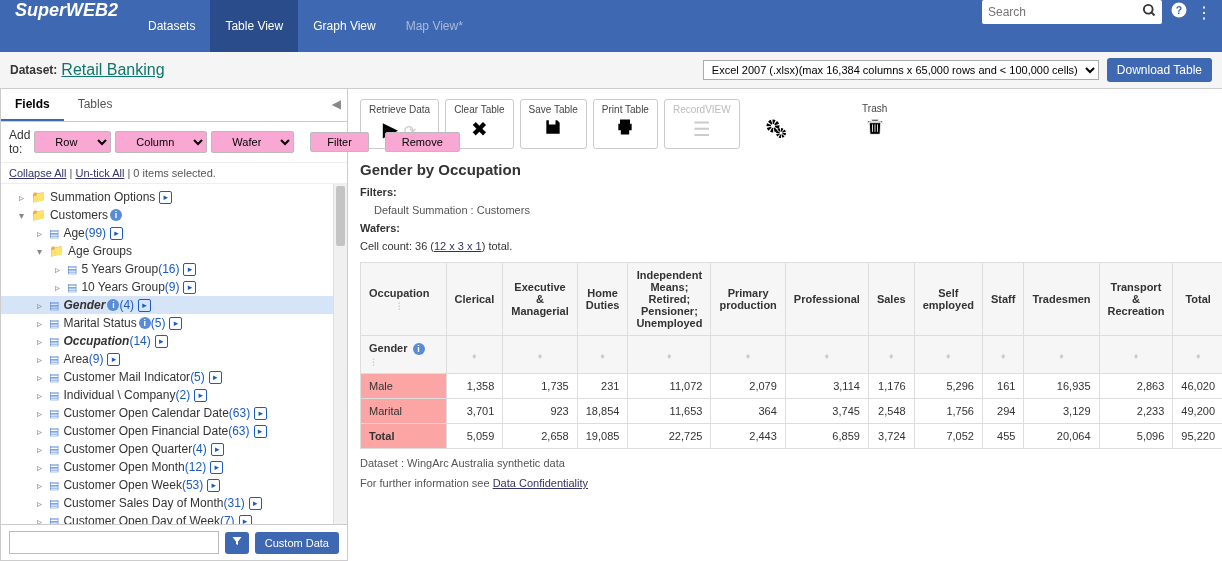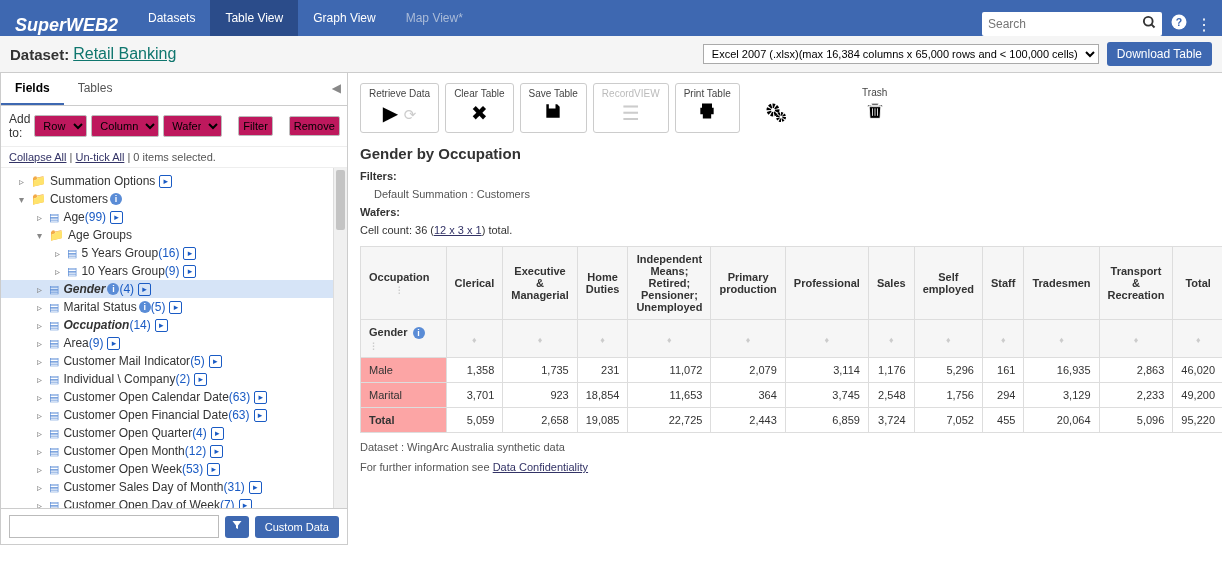--- a/index.html
+++ b/index.html
@@ -1,40 +1,40 @@
 <!DOCTYPE html>
 <html><head>
 <meta charset="utf-8">
 <style>
 * { box-sizing: border-box; margin: 0; padding: 0; }
 body { font-family: Arial, sans-serif; font-size: 12px; color: #333; background: #fff; width: 1222px; }
-.topbar { background: #3e68b1; color: #fff; display: flex; align-items: flex-end; height: 36px; padding: 0 10px; }
+.topbar { background: #3e68b1; color: #fff; display: flex; align-items: flex-start; height: 52px; padding: 0 10px; }
 .logo { font-size: 18px; font-weight: bold; padding: 0 15px 0 5px; font-style: italic; }
 .topnav { display: flex; height: 100%; }
 .topnav-item { padding: 16px 15px; display: flex; align-items: center; cursor: pointer; }
 .topnav-item.active { background: #2b4c8a; }
 .topnav-item.disabled { color: #aabbd8; }
 .top-right { margin-left: auto; display: flex; align-items: center; gap: 8px; }
 .search-box { position: relative; }
 .search-box input { width: 180px; height: 24px; padding: 2px 26px 2px 6px; border: none; border-radius: 2px; font-size: 12px; }
 .search-icon { position: absolute; right: 5px; top: 3px; color: #555; font-size: 14px; }
 .help-icon, .menu-icon { color: #fff; font-size: 16px; cursor: pointer; }
 .dataset-bar { background: #f5f5f5; border-bottom: 1px solid #ccc; padding: 6px 10px; display: flex; align-items: center; }
-.dataset-bar b { font-size: 15px; }
+.dataset-bar b { font-size: 12px; }
 .dataset-link { color: #0f766e; text-decoration: underline; margin-left: 4px; font-size: 16px; }
 .export-sel { margin-left: auto; font-size: 11px; border: 1px solid #aaa; padding: 2px 4px; background: #fff; }
 .download-btn { background: #3e68b1; color: #fff; border: none; padding: 5px 10px; margin-left: 8px; border-radius: 3px; font-size: 12px; cursor: pointer; }
 .main { display: flex; }
 .sidebar { width: 348px; border: 1px solid #ccc; border-top: none; position: relative; }
 .tabs { display: flex; border-bottom: 1px solid #ccc; position: relative; }
 .tab { padding: 8px 14px; cursor: pointer; color: #555; font-size: 12px; }
 .tab.active { color: #000; font-weight: bold; border-bottom: 2px solid #3e68b1; text-align: right; }
 .collapse-arrow { position: absolute; right: 6px; top: 8px; color: #888; cursor: pointer; }
 .addto { padding: 6px 8px; display: flex; align-items: center; gap: 4px; border-bottom: 1px solid #eee; }
-.addto select, .addto button { border: 1px solid #bbb; background: #be185d; padding: 3px 4px; font-size: 11px; cursor: pointer; border-radius: 2px; }
+.addto select, .addto button { border: 1px solid #bbb; background: #f9a8d4; padding: 3px 16px; font-size: 11px; cursor: pointer; border-radius: 2px; }
 .sep { width: 1px; background: #ccc; height: 18px; margin: 0 4px; }
 .mini-actions { padding: 4px 8px; font-size: 11px; color: #555; border-bottom: 1px solid #eee; }
 .mini-actions a { color: #336; text-decoration: underline; cursor: pointer; }
 .tree { padding: 4px 0; height: 340px; overflow-y: auto; position: relative; }
 .tree-row { display: flex; align-items: center; padding: 2px 6px; cursor: pointer; white-space: nowrap; }
 .tree-row.sel { background: #d6e4f7; }
 .ind1 { padding-left: 18px; } .ind2 { padding-left: 36px; } .ind3 { padding-left: 54px; }
 .exp { width: 12px; color: #888; font-size: 10px; }
 .fold { color: #f0b040; margin-right: 4px; }
 .cube { color: #5a8cd6; margin-right: 4px; font-size: 11px; }
@@ -290,29 +290,29 @@
       <div class="tool">
         <div class="tool-label">Clear Table</div>
         <div class="tool-icon">✖</div>
       </div>
       <div class="tool">
         <div class="tool-label">Save Table</div>
         <div class="tool-icon"><svg width="20" height="20" viewBox="0 0 24 24" fill="#000">
               <path d="M4 4h13l3 3v13H4z M7 4v5h8V4 M7 20v-7h10v7"></path>
             </svg></div>
       </div>
-      <div class="tool disabled">
-        <div class="tool-label">RecordVIEW</div>
-        <div class="tool-icon">☰</div>
-      </div>
       <div class="tool">
         <div class="tool-label">Print Table</div>
         <div class="tool-icon"><svg width="20" height="20" viewBox="0 0 24 24" fill="#000">
               <path d="M6 3h12v5H6z M4 8h16v8h-3v5H7v-5H4z M8 15h8v5H8z"></path>
             </svg></div>
+      </div>
+      <div class="tool disabled">
+        <div class="tool-label">RecordVIEW</div>
+        <div class="tool-icon">☰</div>
       </div>
       <div class="tool tool-noborder">
         <div class="tool-label">&nbsp;</div>
         <div class="tool-icon"><svg width="24" height="24" viewBox="0 0 24 24" fill="#000">
               <circle cx="10" cy="10" r="4" fill="none" stroke="#000" stroke-width="5" stroke-dasharray="2 1"></circle>
               <circle cx="10" cy="10" r="2" fill="#fff"></circle>
               <circle cx="18" cy="17" r="3" fill="none" stroke="#000" stroke-width="4" stroke-dasharray="1.5 0.8"></circle>
               <circle cx="18" cy="17" r="1.5" fill="#fff"></circle>
             </svg></div>
       </div>

